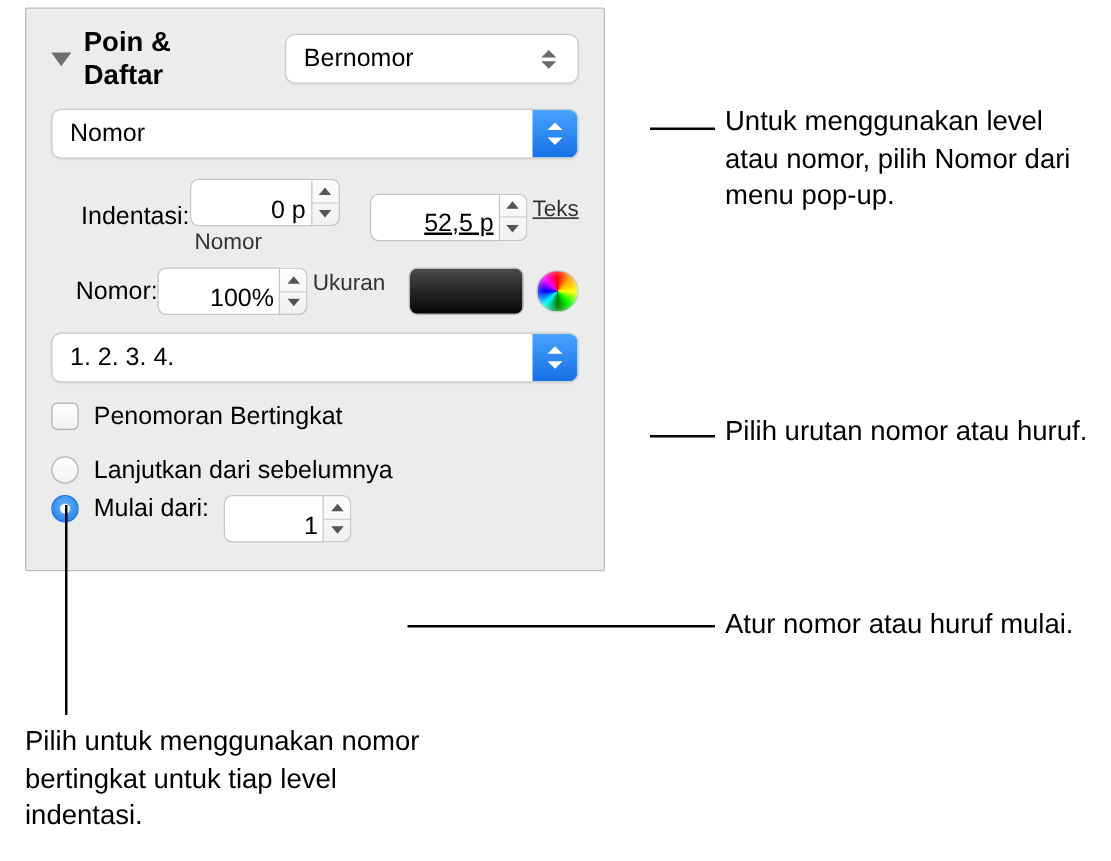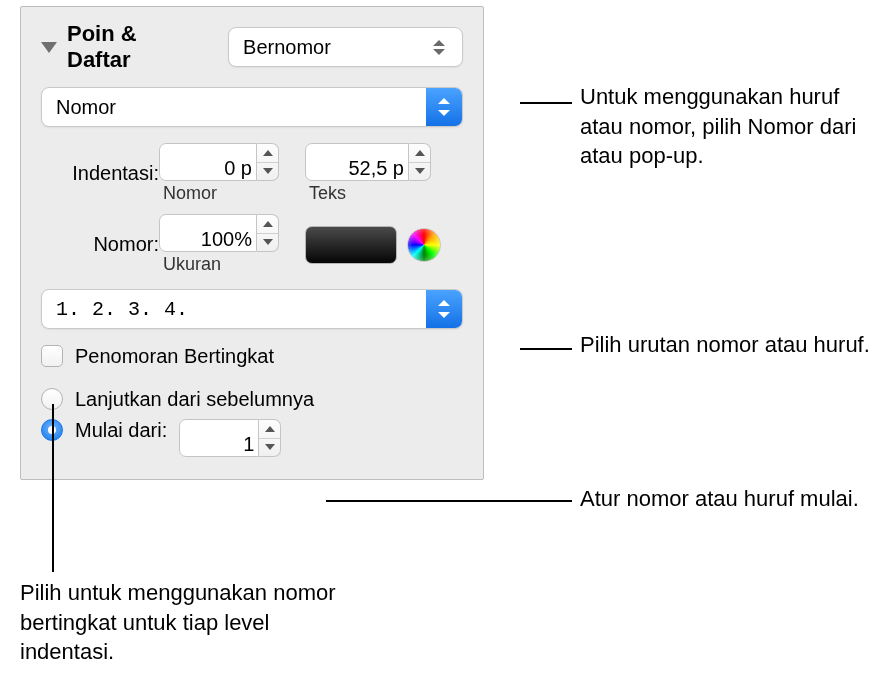--- a/index.html
+++ b/index.html
@@ -250,39 +250,39 @@
               <span class="chev-up"></span>
             </div>
           <div class="sb">
               <span class="chev-down"></span>
             </div>
         </div>
       </div>
       <div class="sublabels" style="margin-left:4px;">Nomor</div>
     </div>
     <div style="width:26px;"></div>
-    <div style="display:flex;flex-direction:column;align-items:flex-start;">
+    <div style="display:flex;flex-direction:row;align-items:flex-start;text-decoration:underline;">
       <div class="stepper-group">
         <input class="text-input" style="width: 104px;" value="52,5 p">
         <div class="stepper-btns">
           <div class="sb">
               <span class="chev-up"></span>
             </div>
           <div class="sb">
               <span class="chev-down"></span>
             </div>
         </div>
       </div>
       <div class="sublabels" style="margin-left:4px;">Teks</div>
     </div>
   </div>
 
   <div class="indent-row" style="margin-top:10px;">
     <div class="field-label" style="width:118px;">Nomor:</div>
-    <div style="display:flex;flex-direction:column;align-items:flex-start;">
+    <div style="display:flex;flex-direction:row;align-items:flex-start;">
       <div class="stepper-group">
         <input class="text-input" style="width: 98px;" value="100%">
         <div class="stepper-btns">
           <div class="sb">
               <span class="chev-up"></span>
             </div>
           <div class="sb">
               <span class="chev-down"></span>
             </div>
         </div>
@@ -291,21 +291,21 @@
     </div>
     <div style="width:26px;"></div>
     <div style="display:flex;align-items:center;">
       <div class="color-swatch"></div>
       <div class="color-wheel-btn"></div>
     </div>
   </div>
 
   <div class="spacer"></div>
 
-  <div class="blue-popup" style="width:100%;font-family:Liberation Mono, monospace;">
+  <div class="blue-popup" style="width:100%;">
     <div class="popup-label">1. 2. 3. 4.</div>
     <div class="blue-end">
       <span class="chev-up"></span>
         <span class="chev-down"></span>
     </div>
   </div>
 
   <div class="opt-row" style="margin-top:16px;">
     <div class="checkbox"></div>
     <div class="opt-text">Penomoran Bertingkat</div>
@@ -328,21 +328,21 @@
         <div class="sb">
             <span class="chev-down"></span>
           </div>
       </div>
     </div>
   </div>
 
 </div>
 
 <div class="callout-line" style="left:520px; top:102px; width:52px;"></div>
-<div class="callout" style="left:580px; top:82px; width:300px;">Untuk menggunakan huruf atau nomor, pilih Nomor dari atau pop-up.</div>
+<div class="callout" style="left:580px; top:82px; width:300px;">Untuk menggunakan level atau nomor, pilih Nomor dari menu pop-up.</div>
 
 <div class="callout-line" style="left:520px; top:348px; width:52px;"></div>
 <div class="callout" style="left:580px; top:330px; width:300px;">Pilih urutan nomor atau huruf.</div>
 
 <div class="callout-line" style="left:326px; top:500px; width:246px;"></div>
 <div class="callout" style="left:580px; top:484px; width:300px;">Atur nomor atau huruf mulai.</div>
 
 <div class="callout-line-v" style="left:52px; top:404px; height:168px;"></div>
 <div class="callout" style="left:20px; top:578px; width:320px;">Pilih untuk menggunakan nomor bertingkat untuk tiap level indentasi.</div>
 

